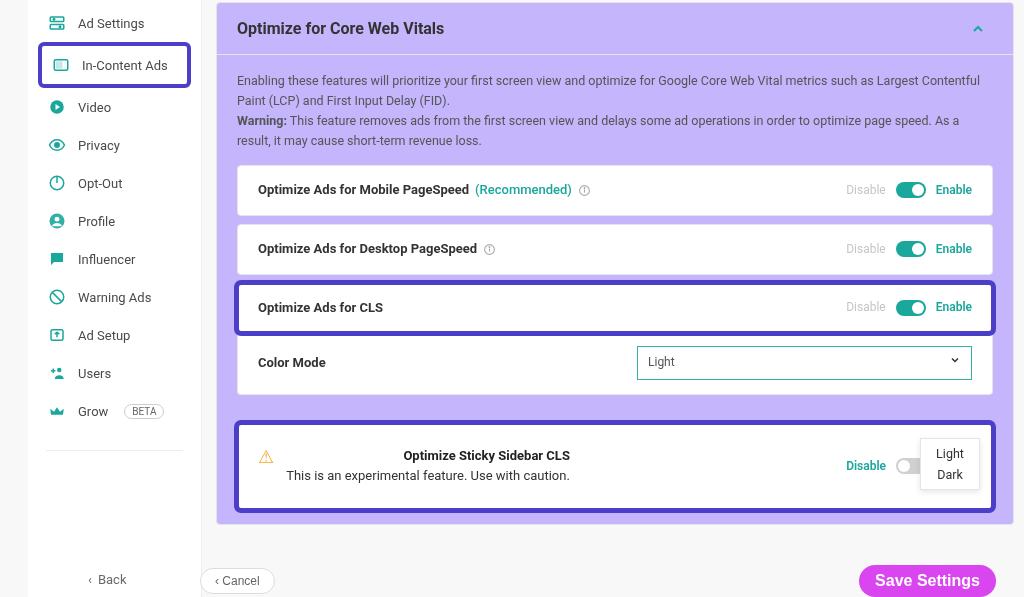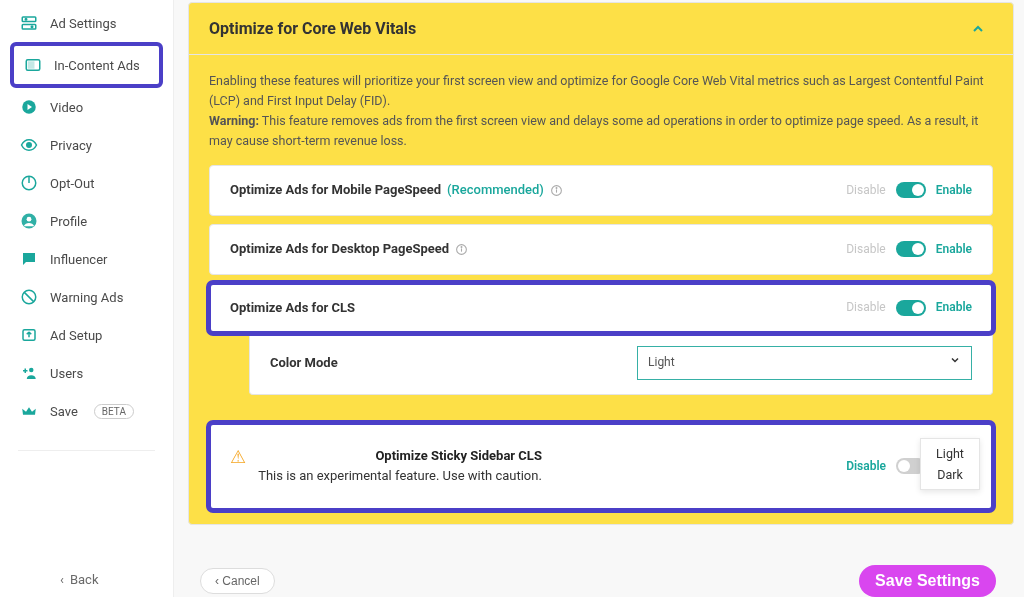--- a/index.html
+++ b/index.html
@@ -8,20 +8,21 @@
     background: #f8f8f8;
     color: #333;
     width: 1024px;
     height: 597px;
     overflow: hidden;
     position: relative;
   }
   .layout {
     display: flex;
     height: 100%;
+    padding-left: 28px;
   }
   .sidebar {
     width: 174px;
     background: #fff;
     border-right: 1px solid #eee;
     display: flex;
     flex-direction: column;
     padding-top: 4px;
   }
   .nav-list {
@@ -75,21 +76,21 @@
     margin-bottom: 10px;
   }
   .spacer { flex: 1; }
   .main {
     flex: 1;
     padding: 2px 10px 0 14px;
     position: relative;
     overflow: hidden;
   }
   .card {
-    background: #fde047;
+    background: #c4b5fd;
     border: 1px solid #e5e5e5;
     border-radius: 4px;
     margin-bottom: 8px;
   }
   .card-header {
     display: flex;
     align-items: center;
     padding: 16px 20px;
     border-bottom: 1px solid #e5e5e5;
     font-weight: 700;
@@ -351,21 +352,21 @@
             </svg>
         </span>
         <span>Users</span>
       </li>
       <li class="nav-item">
         <span class="nav-icon">
           <svg viewBox="0 0 24 24" fill="currentColor">
               <path d="M4 17l-1-8 5 4 4-6 4 6 5-4-1 8H4z"></path>
             </svg>
         </span>
-        <span>Save</span>
+        <span>Grow</span>
         <span class="badge">BETA</span>
       </li>
     </ul>
     <hr class="sidebar-sep">
     <div class="spacer"></div>
     <div class="back-link">
       <span>‹</span>
       <span>Back</span>
     </div>
   </aside>
@@ -436,21 +437,21 @@
             </div>
             <div class="toggle-wrap">
               <span class="t-label">Disable</span>
               <div class="switch on">
                   <div class="knob"></div>
                 </div>
               <span class="t-label active">Enable</span>
             </div>
           </div>
 
-          <div class="setting-row color-mode" style="border-top:none;margin-top:-9px;margin-left:40px;">
+          <div class="setting-row color-mode" style="border-top:none;margin-top:-9px;">
             <div class="setting-label">
               <span>Color Mode</span>
             </div>
             <div class="select">
               <span>Light</span>
               <span>
                 <svg width="12" height="12" viewBox="0 0 24 24" fill="none" stroke="#333" stroke-width="3">
                     <path d="M6 9l6 6 6-6"></path>
                   </svg>
               </span>

